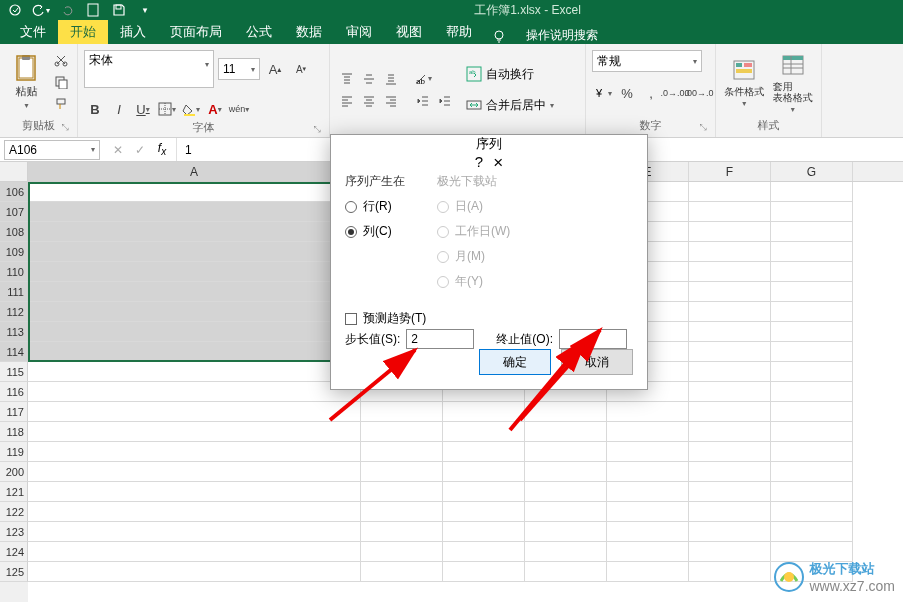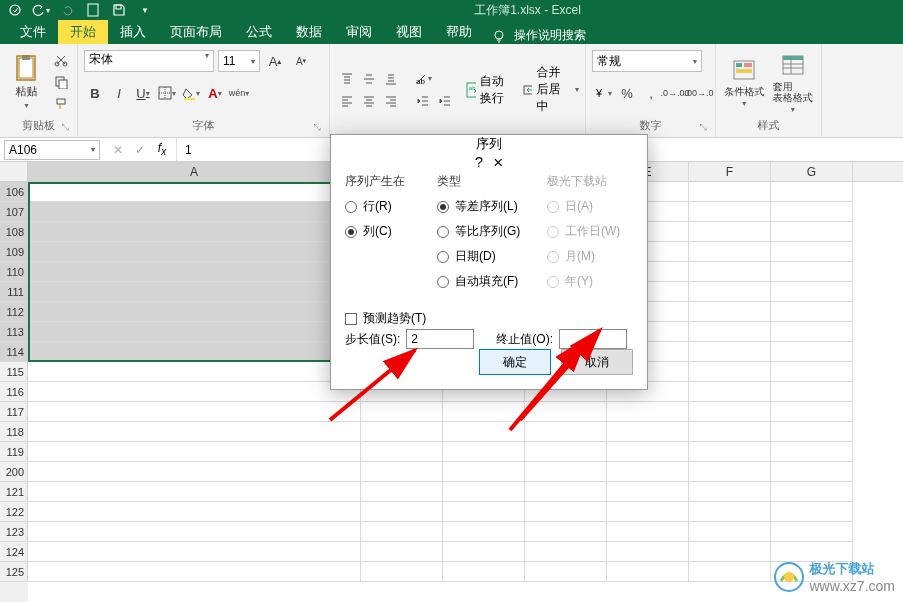--- a/index.html
+++ b/index.html
@@ -8,36 +8,36 @@
 
 .titlebar { height: 20px; background: #0c6b3f; display: flex; align-items: center; padding: 0 4px; color: #fff; }
 .qat { display: flex; gap: 4px; align-items: center; }
 .qat-item { width: 22px; height: 18px; display: flex; align-items: center; justify-content: center; cursor: pointer; }
 .titlebar-center { flex: 1; text-align: center; font-size: 12px; color: #d0e8d8; }
 
 
 .ribbon-tabs { height: 24px; background: #0c6b3f; display: flex; align-items: flex-end; padding-left: 8px; }
 .rtab { padding: 3px 12px; font-size: 13px; color: #fff; cursor: pointer; }
 .rtab.active { background: #fde047; color: #1e6b3f; }
-.tell-me { display: flex; align-items: center; color: #fff; font-size: 12px; padding: 0 8px; gap: 8px; }
+.tell-me { display: flex; align-items: center; color: #fff; font-size: 12px; padding: 0 8px; gap: 20px; }
 
 
 .ribbon { height: 94px; background: #f3f3f3; border-bottom: 1px solid #d1d1d1; display: flex; }
 .rgroup { border-right: 1px solid #e0e0e0; padding: 2px 6px; display: flex; flex-direction: column; justify-content: space-between; position: relative; }
 .rgroup-body { flex: 1; display: flex; align-items: center; gap: 4px; }
 .rgroup-label { text-align: center; font-size: 11px; color: #666; padding-bottom: 2px; position: relative; }
 .rgroup-label .launcher { position: absolute; right: 0; bottom: 1px; width: 12px; height: 12px; font-size: 9px; color: #888; }
 
 .big-btn { display: flex; flex-direction: column; align-items: center; justify-content: center; width: 42px; height: 68px; cursor: pointer; font-size: 11px; color: #333; gap: 2px; }
 .big-btn .ico { width: 28px; height: 28px; display: flex; align-items: center; justify-content: center; }
 .small-col { display: flex; flex-direction: column; gap: 2px; }
 .small-btn { width: 20px; height: 20px; display: flex; align-items: center; justify-content: center; cursor: pointer; }
 
 .font-row { display: flex; gap: 4px; align-items: center; }
-.font-name { width: 130px; height: 22px; border: 1px solid #c0c0c0; background: #fff; padding: 0 4px; display: flex; align-items: flex-start; justify-content: space-between; font-size: 12px; }
+.font-name { width: 130px; height: 22px; border: 1px solid #c0c0c0; background: #fff; padding: 18px 4px; display: flex; align-items: flex-end; justify-content: space-between; font-size: 12px; }
 .font-size { width: 42px; height: 22px; border: 1px solid #c0c0c0; background: #fff; padding: 0 4px; display: flex; align-items: center; justify-content: space-between; font-size: 12px; }
 .font-btns { display: flex; gap: 2px; margin-top: 4px; }
 .fbtn { width: 22px; height: 22px; display: flex; align-items: center; justify-content: center; cursor: pointer; font-size: 13px; color: #444; }
 .fbtn.bold { font-weight: bold; }
 .fbtn.italic { font-style: italic; }
 .fbtn.underline { text-decoration: underline; }
 
 .align-grid { display: flex; flex-direction: column; gap: 2px; }
 .align-row { display: flex; gap: 0; }
 .abtn { width: 22px; height: 20px; display: flex; align-items: center; justify-content: center; cursor: pointer; }
@@ -292,21 +292,21 @@
                 <path d="M6 3h6M6 7h6M6 11h6M4 7l-2-2v4z" stroke="#555" fill="#555"></path>
               </svg>
             </div>
           <div class="abtn">
               <svg width="14" height="14">
                 <path d="M6 3h6M6 7h6M6 11h6M2 5l2 2-2 2z" stroke="#555" fill="#555"></path>
               </svg>
             </div>
         </div>
       </div>
-      <div style="display:flex;flex-direction:row;gap:14px">
+      <div style="display:flex;flex-direction:column;gap:14px">
         <div style="display:flex;align-items:center;gap:4px;cursor:pointer">
           <svg width="16" height="16">
               <rect x="1" y="1" width="14" height="14" fill="none" stroke="#2a7"></rect>
               <text x="3" y="8" font-size="6" fill="#2a7">ab</text>
               <path d="M8 11l2-2-2-2" stroke="#2a7" fill="none"></path>
             </svg>
           <span>自动换行</span>
         </div>
         <div style="display:flex;align-items:center;gap:4px;cursor:pointer">
           <svg width="16" height="16">
@@ -624,39 +624,20 @@
         <div class="fieldset-label">序列产生在</div>
         <div class="radio-item">
             <span class="radio"></span>
             <span>行(R)</span>
           </div>
         <div class="radio-item">
             <span class="radio checked"></span>
             <span>列(C)</span>
           </div>
       </div>
-      <div class="fieldset" style="width:100px">
-        <div class="fieldset-label">类型</div>
-        <div class="radio-item">
-            <span class="radio checked"></span>
-            <span>等差序列(L)</span>
-          </div>
-        <div class="radio-item">
-            <span class="radio"></span>
-            <span>等比序列(G)</span>
-          </div>
-        <div class="radio-item">
-            <span class="radio"></span>
-            <span>日期(D)</span>
-          </div>
-        <div class="radio-item">
-            <span class="radio"></span>
-            <span>自动填充(F)</span>
-          </div>
-      </div>
       <div class="fieldset" style="width:86px">
         <div class="fieldset-label" style="color:#aaa">极光下载站</div>
         <div class="radio-item disabled">
             <span class="radio"></span>
             <span>日(A)</span>
           </div>
         <div class="radio-item disabled">
             <span class="radio"></span>
             <span>工作日(W)</span>
           </div>

